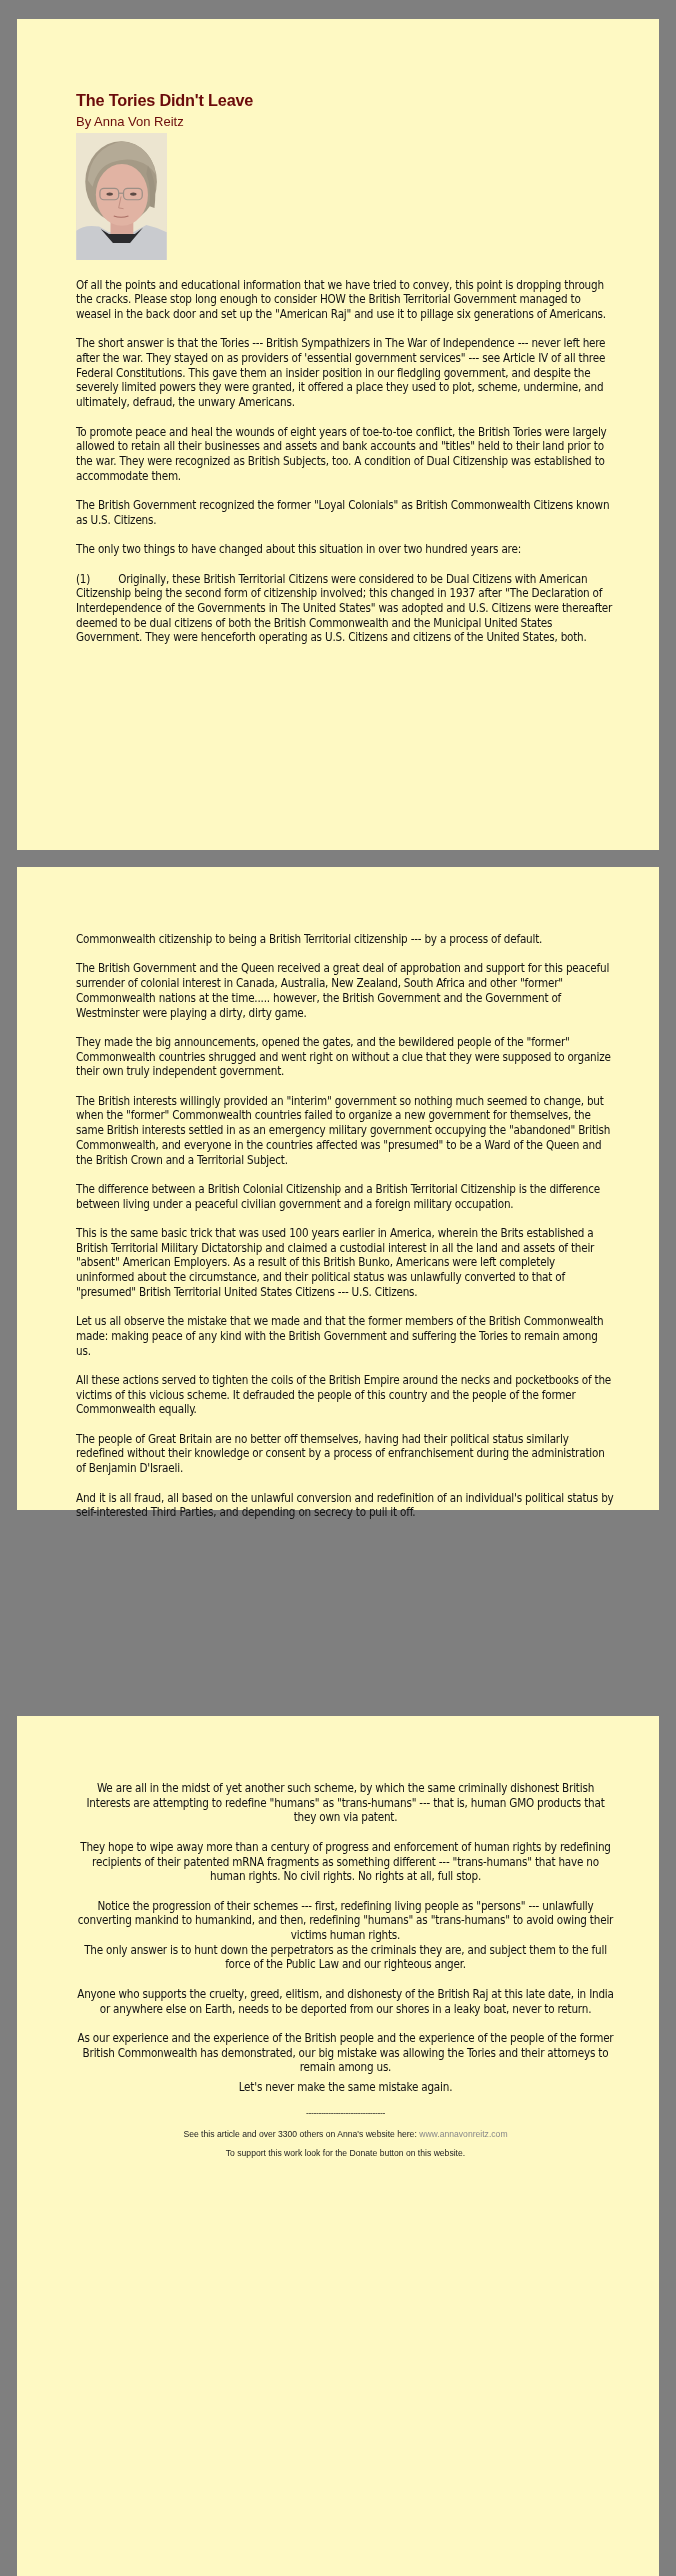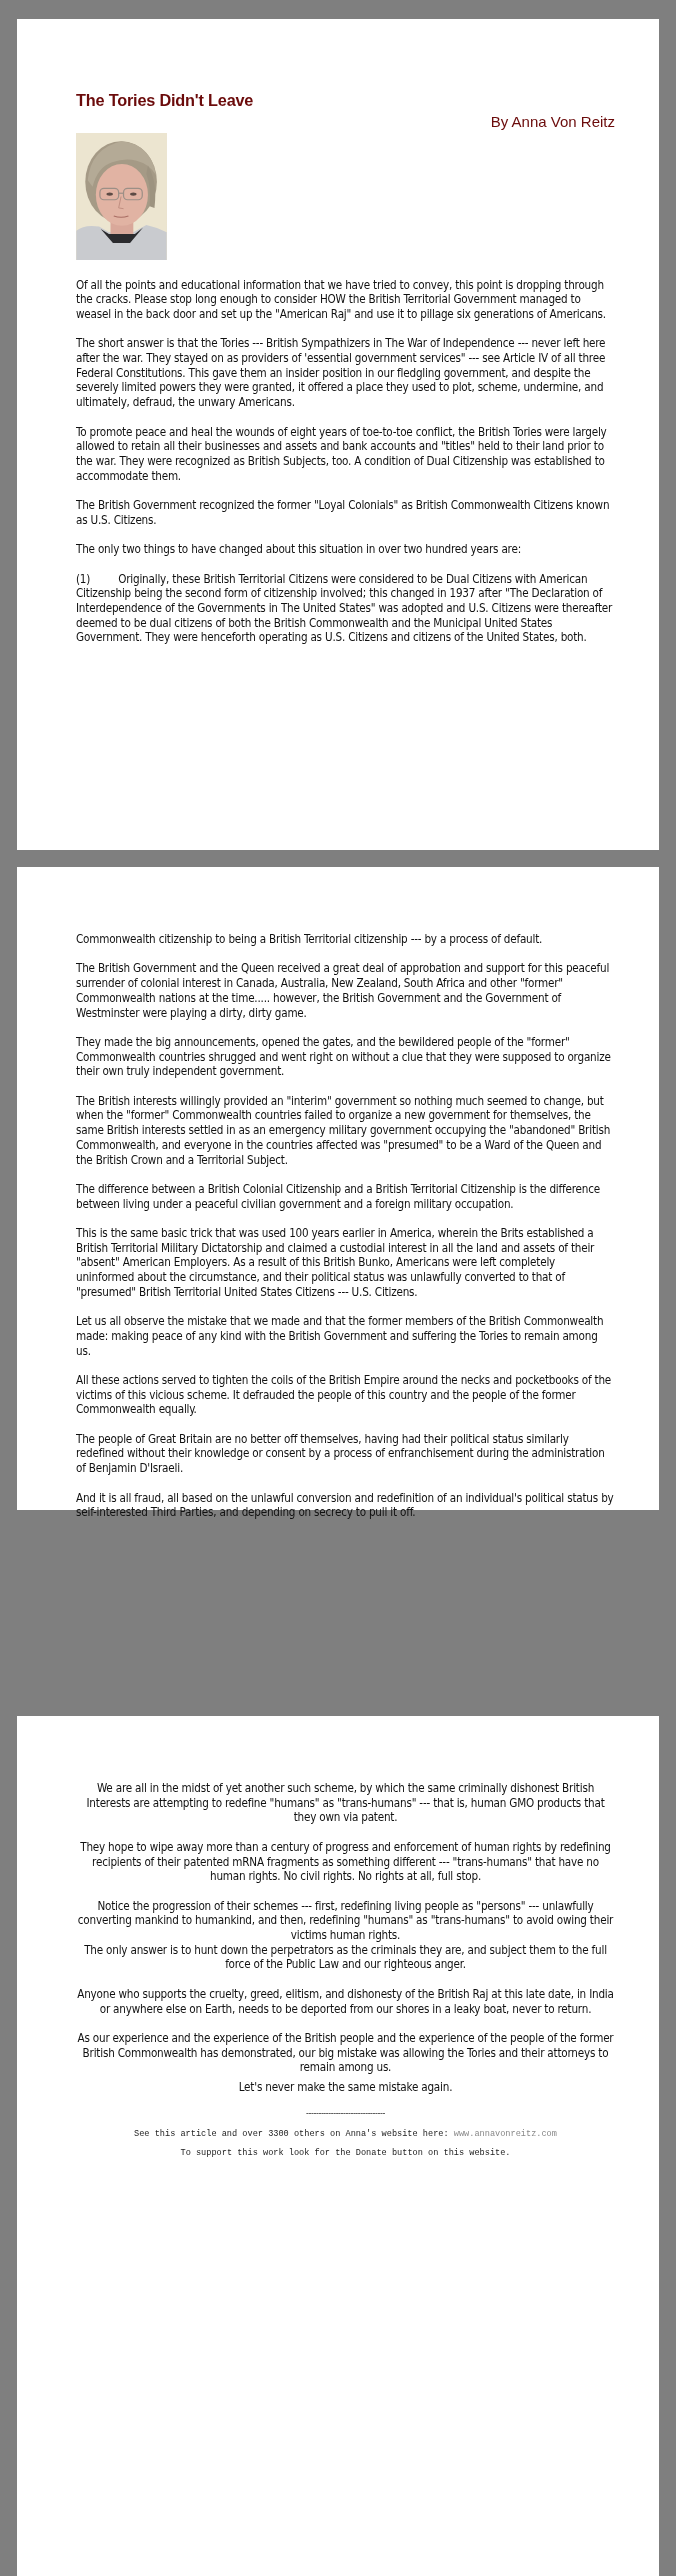--- a/index.html
+++ b/index.html
@@ -9,21 +9,21 @@
     background: #7f7f7f;
     position: relative;
     font-family: "DejaVu Sans", sans-serif;
     color: #111;
     overflow: hidden;
   }
   .page {
     position: absolute;
     left: 17px;
     width: 642px;
-    background: #ffffff;
+    background: #fef9c3;
     box-sizing: border-box;
   }
   #page1 { top: 19px; height: 831px; }
   #page2 { top: 867px; height: 643px; }
   #page3 { top: 1716px; height: 1049px; text-align: center; }
 
   .content {
     position: absolute;
     left: 59px;
     width: 539px;
@@ -32,25 +32,24 @@
     font-family: "Liberation Sans", sans-serif;
     font-weight: bold;
     font-size: 16.3px;
     color: #6b0b0b;
     margin: 0;
     line-height: 19.6px;
     letter-spacing: -0.2px;
   }
   .byline {
     font-family: "Liberation Sans", sans-serif;
-    font-size: 15px;
+    font-size: 13px;
     color: #6b0b0b;
     margin-top: 4.1px;
     line-height: 13px;
-    text-align: right;
   }
   .photo {
     margin-top: 4.9px;
     width: 91px;
     height: 127px;
     position: relative;
     overflow: hidden;
     background: linear-gradient(180deg, #ede6d2 0%, #e8e1cc 100%);
   }
   .para {
@@ -66,21 +65,21 @@
   .tab { display: inline-block; width: 28px; }
   .sep {
     font-family: "Liberation Sans", sans-serif;
     font-size: 8.6px;
     color: #222;
     margin-top: 8.2px;
     line-height: 11.4px;
     letter-spacing: -0.4px;
   }
   .footer-line {
-    font-family: Liberation Mono, monospace;
+    font-family: Liberation Sans, sans-serif;
     font-size: 8.6px;
     color: #222;
     line-height: 11.4px;
     margin-top: 8.2px;
   }
   .footer-line .link { color: #888; }
 </style>
 </head>
 <body>
 

